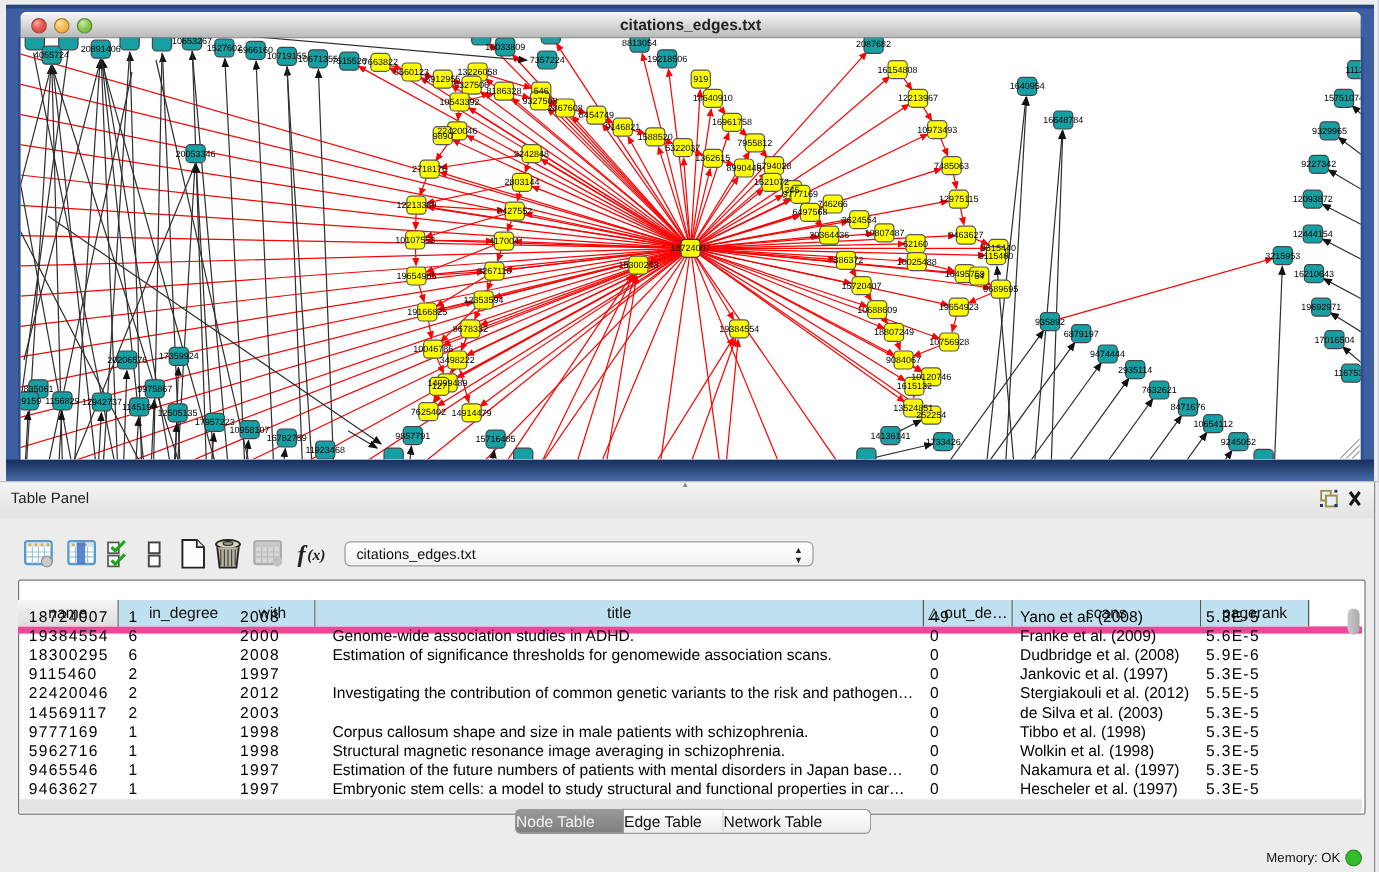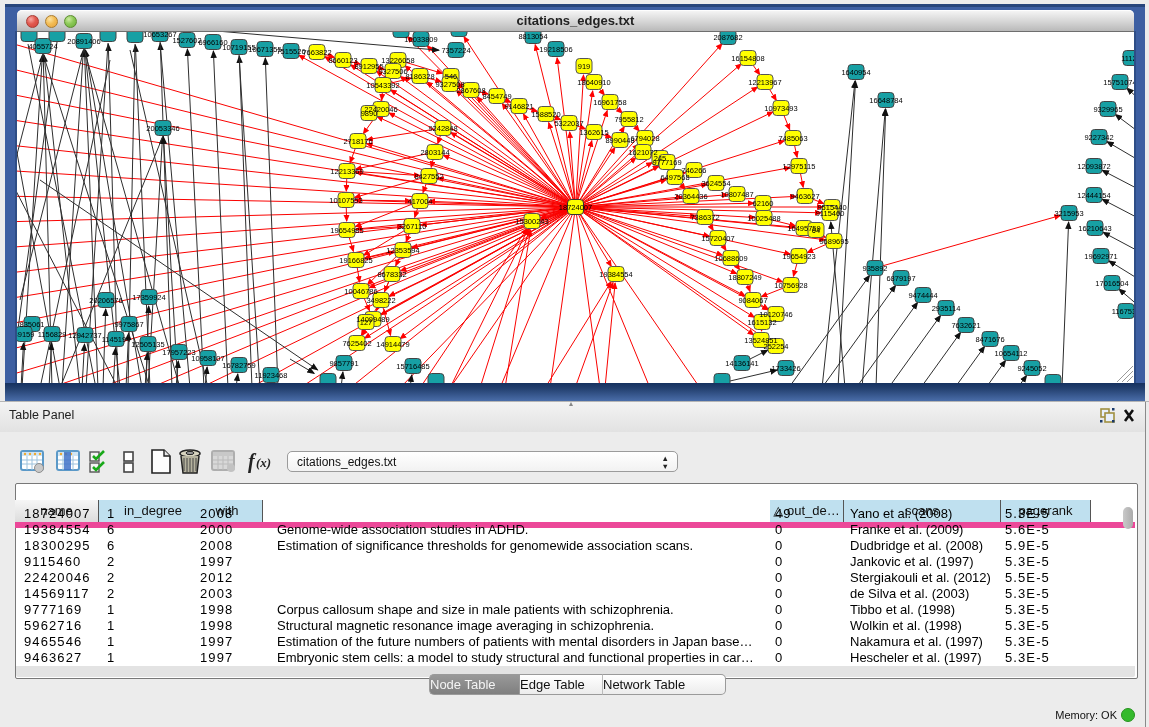--- a/index.html
+++ b/index.html
@@ -672,20 +672,21 @@
         <text x="2" y="20" font-family="Liberation Serif,serif" font-style="italic" font-weight="700" font-size="20" fill="#222">f</text>
         <text x="10" y="19" font-family="Liberation Serif,serif" font-style="italic" font-weight="700" font-size="13" fill="#222">(x)</text>
       </g>
 </svg></div>
 <div id="combo">citations_edges.txt<span class="ar">▲<br>▼</span></div>
 <div id="tbox"></div>
 <div id="thead">
  <span class="hc" id="hname">name</span>
     <span class="hc" id="hind">in_degree</span>
  <span class="hc" id="hyear">with</span>
+    <span class="hc" id="htitle">title</span>
  <span class="hc" id="hout">△ out_de…</span>
     <span class="hc" id="hshort">scans</span>
  <span class="hc" id="hpage">pagerank</span>
 </div>
 <div id="tbody">
 <div class="tr">
       <span class="c0">18724007</span>
       <span class="c1">1</span>
       <span class="c2">2008</span>
       <span class="c4">49</span>
@@ -701,34 +702,35 @@
       <span class="c5">Franke et al. (2009)</span>
       <span class="c6">5.6E-5</span>
     </div>
 <div class="tr">
       <span class="c0">18300295</span>
       <span class="c1">6</span>
       <span class="c2">2008</span>
       <span class="c3">Estimation of significance thresholds for genomewide association scans.</span>
       <span class="c4">0</span>
       <span class="c5">Dudbridge et al. (2008)</span>
-      <span class="c6">5.9E-5</span>
+      <span class="c6">5.9E-6</span>
     </div>
 <div class="tr">
       <span class="c0">9115460</span>
       <span class="c1">2</span>
       <span class="c2">1997</span>
       <span class="c4">0</span>
       <span class="c5">Jankovic et al. (1997)</span>
       <span class="c6">5.3E-5</span>
     </div>
 <div class="tr">
       <span class="c0">22420046</span>
       <span class="c1">2</span>
       <span class="c2">2012</span>
+      <span class="c3">Investigating the contribution of common genetic variants to the risk and pathogen…</span>
       <span class="c4">0</span>
       <span class="c5">Stergiakouli et al. (2012)</span>
       <span class="c6">5.5E-5</span>
     </div>
 <div class="tr">
       <span class="c0">14569117</span>
       <span class="c1">2</span>
       <span class="c2">2003</span>
       <span class="c4">0</span>
       <span class="c5">de Silva et al. (2003)</span>

